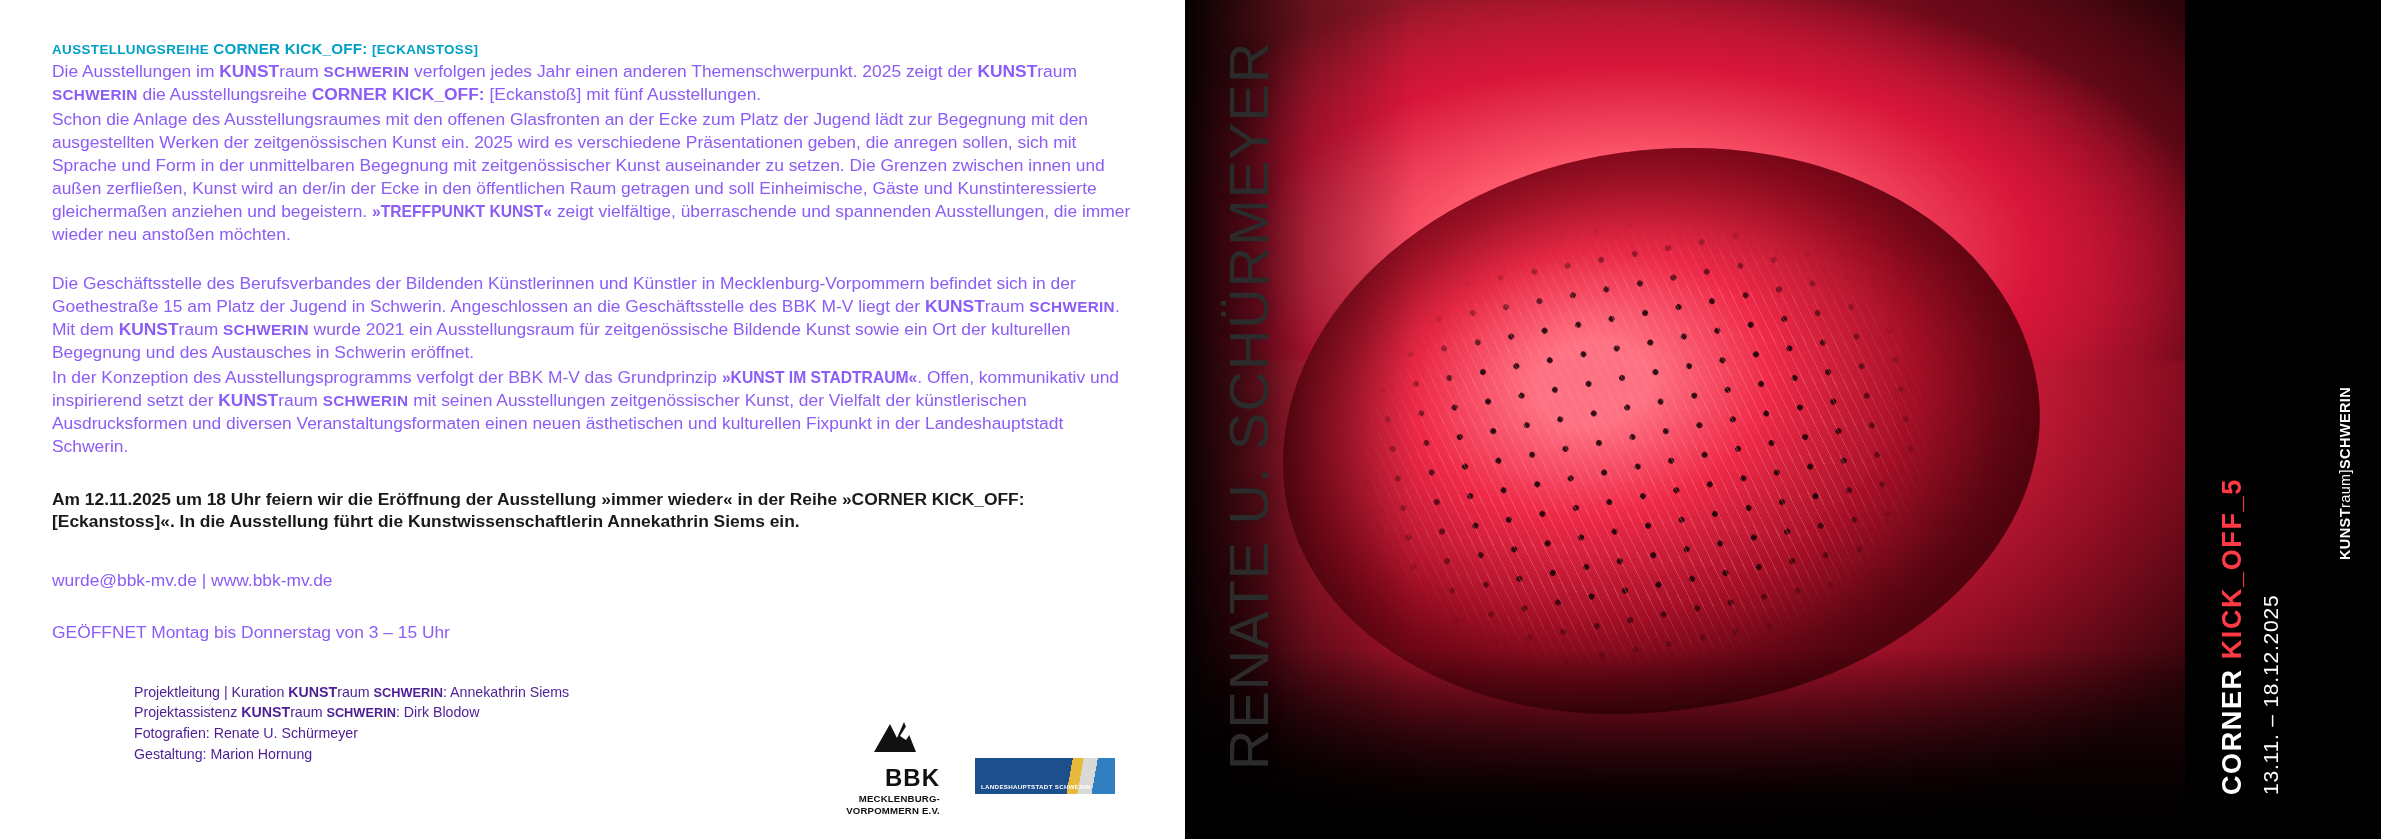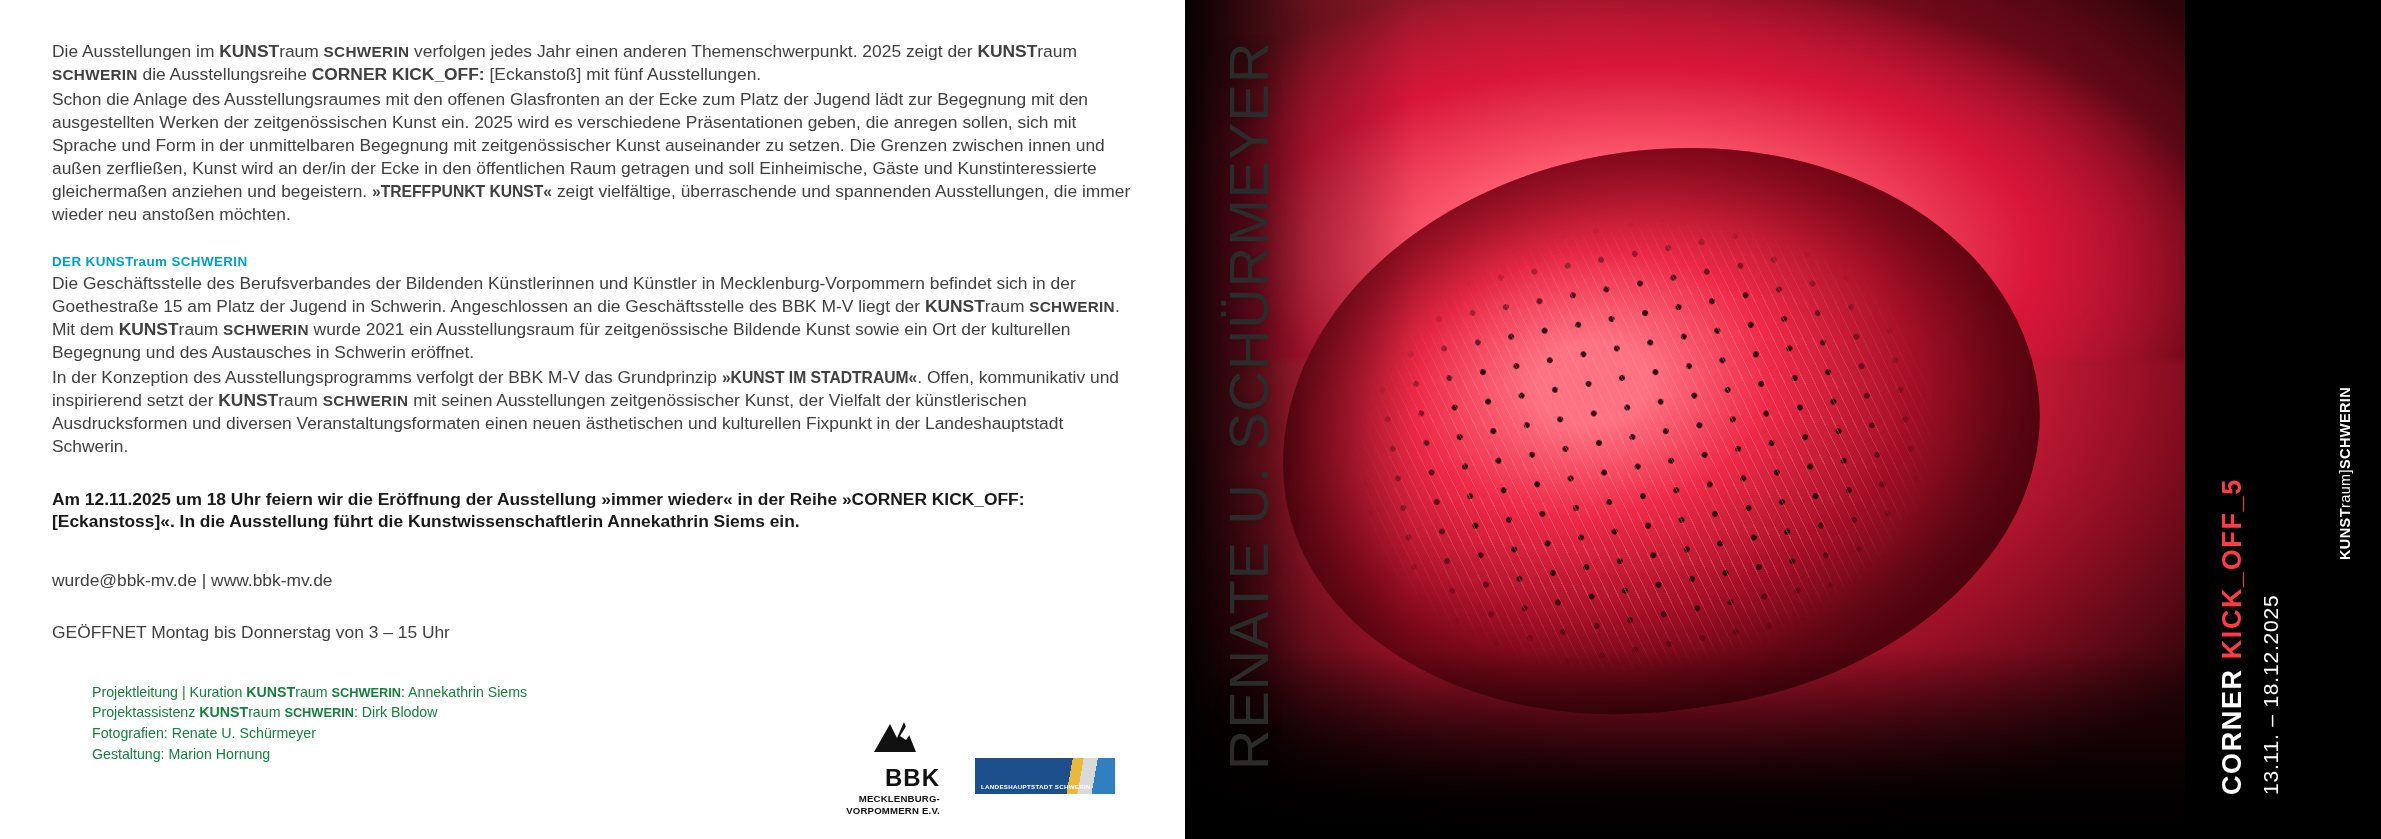--- a/index.html
+++ b/index.html
@@ -12,29 +12,29 @@
   .page{position:relative;width:2381px;height:839px;}
 
   
   .left{
     position:absolute;left:0;top:0;width:1185px;height:839px;
     background:#fff;
     box-sizing:border-box;
     padding:40px 52px 0 52px;
   }
   .blk{margin-bottom:22px;}
-  p{margin:0;font-size:17.4px;line-height:1.32;color:#404040;}
+  p{margin:0;font-size:17.4px;line-height:1.32;color:#8b5cf6;}
   .head{
     font-size:15.2px;letter-spacing:.2px;color:#00a0c6;font-weight:bold;
     margin:0 0 3px 0;
   }
   .head .sm{font-size:13.4px;letter-spacing:.4px;}
   .bold-blue-para{font-weight:bold;color:#1a1a1a;}
   .contact{font-size:17.4px;line-height:1.35;}
-  .credits{font-size:14.2px;line-height:1.45;color:#15803d;margin-left:40px;}
+  .credits{font-size:14.2px;line-height:1.45;color:#4c1d95;margin-left:82px;}
 
   
   .logos{
     position:absolute;left:820px;top:718px;width:330px;height:105px;
   }
   .bbk-logo{position:absolute;left:0;top:0;width:120px;text-align:right;}
   .bbk-mark{font-size:0;line-height:0;}
   .bbk-text{
     font-size:9.6px;font-weight:bold;letter-spacing:.2px;color:#111;
     line-height:1.25;margin-top:5px;
@@ -143,28 +143,28 @@
   }
 </style>
 </head>
 <body>
 
 <div class="page">
 
   <div class="left">
 
     <div class="blk">
+      <div class="head">
+        <span class="sm">AUSSTELLUNGSREIHE </span><span>CORNER KICK_OFF: </span><span class="sm">[ECKANSTOSS]</span>
+      </div>
       <p>Die Ausstellungen im <b>KUNST</b>raum <b style="font-size:.88em;letter-spacing:.3px">SCHWERIN</b> verfolgen jedes Jahr einen anderen Themenschwerpunkt. 2025 zeigt der <b>KUNST</b>raum <b style="font-size:.88em;letter-spacing:.3px">SCHWERIN</b> die Ausstellungsreihe <b>CORNER KICK_OFF:</b> [Eckanstoß] mit fünf Ausstellungen.</p>
       <p style="margin-top:2px;">Schon die Anlage des Ausstellungsraumes mit den offenen Glasfronten an der Ecke zum Platz der Jugend lädt zur Begegnung mit den ausgestellten Werken der zeitgenössischen Kunst ein. 2025 wird es verschiedene Präsentationen geben, die anregen sollen, sich mit Sprache und Form in der unmittelbaren Begegnung mit zeitgenössischer Kunst auseinander zu setzen. Die Grenzen zwischen innen und außen zerfließen, Kunst wird an der/in der Ecke in den öffentlichen Raum getragen und soll Einheimische, Gäste und Kunstinteressierte gleichermaßen anziehen und begeistern. <b style="font-size:.9em">»TREFFPUNKT KUNST«</b> zeigt vielfältige, überraschende und spannenden Ausstellungen, die immer wieder neu anstoßen möchten.</p>
     </div>
 
     <div class="blk" style="margin-top:26px;">
-      <div class="head">
-        <span class="sm">DER KUNSTraum SCHWERIN</span>
-      </div>
       <p>Die Geschäftsstelle des Berufsverbandes der Bildenden Künstlerinnen und Künstler in Mecklenburg-Vorpommern befindet sich in der Goethestraße 15 am Platz der Jugend in Schwerin. Angeschlossen an die Geschäftsstelle des BBK M-V liegt der <b>KUNST</b>raum <b style="font-size:.88em;letter-spacing:.3px">SCHWERIN</b>. Mit dem <b>KUNST</b>raum <b style="font-size:.88em;letter-spacing:.3px">SCHWERIN</b> wurde 2021 ein Ausstellungsraum für zeitgenössische Bildende Kunst sowie ein Ort der kulturellen Begegnung und des Austausches in Schwerin eröffnet.</p>
       <p style="margin-top:2px;">In der Konzeption des Ausstellungsprogramms verfolgt der BBK M-V das Grundprinzip <b style="font-size:.9em">»KUNST IM STADTRAUM«</b>. Offen, kommunikativ und inspirierend setzt der <b>KUNST</b>raum <b style="font-size:.88em;letter-spacing:.3px">SCHWERIN</b> mit seinen Ausstellungen zeitgenössischer Kunst, der Vielfalt der künstlerischen Ausdrucksformen und diversen Veranstaltungsformaten einen neuen ästhetischen und kulturellen Fixpunkt in der Landeshauptstadt Schwerin.</p>
     </div>
 
     <div class="blk" style="margin-top:30px;">
       <p class="bold-blue-para" style="font-weight:bold;">Am 12.11.2025 um 18 Uhr feiern wir die Eröffnung der Ausstellung »immer wieder« in der Reihe »<b>CORNER KICK_OFF:</b> [Eckanstoss]«. In die Ausstellung führt die Kunstwissenschaftlerin Annekathrin Siems ein.</p>
     </div>
 
     <div class="blk" style="margin-top:36px;">
       <p class="contact">wurde@bbk-mv.de | www.bbk-mv.de</p>

